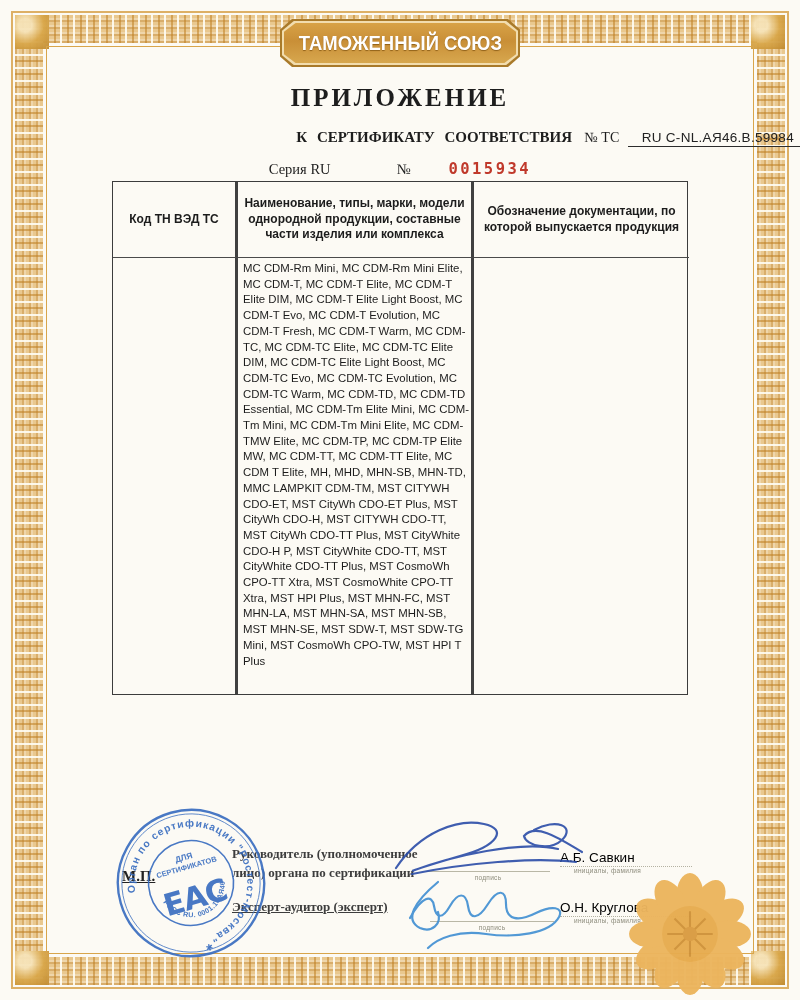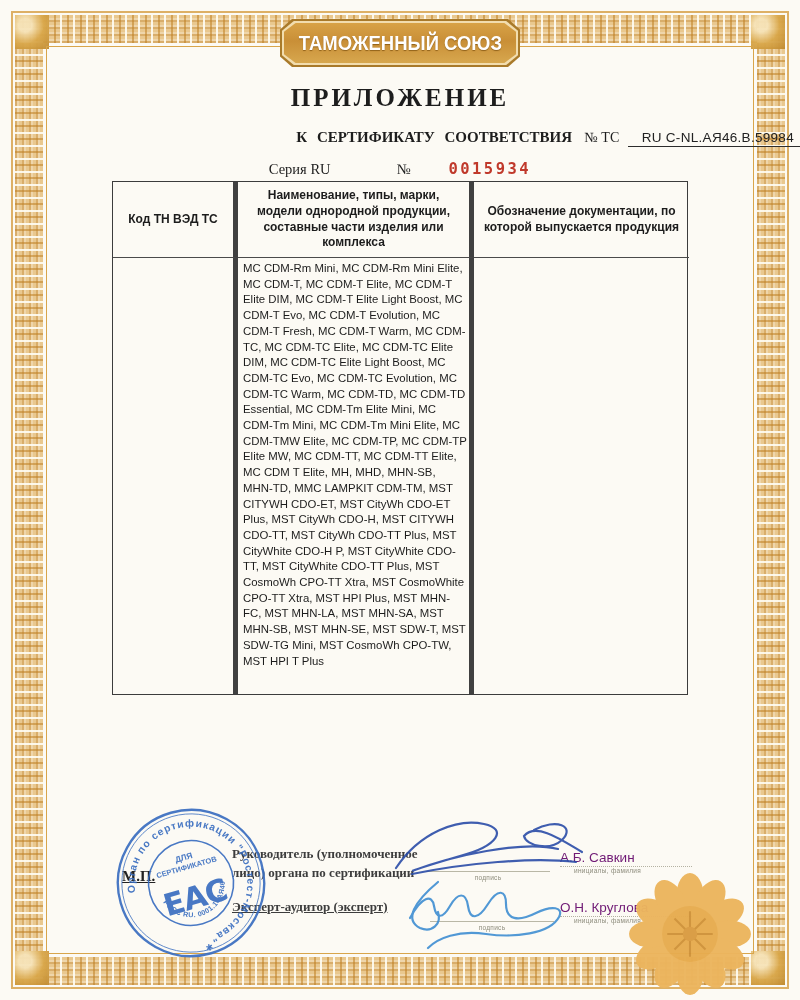--- a/index.html
+++ b/index.html
@@ -41,32 +41,32 @@
   .cert-num{font-size:13.5px;letter-spacing:.3px;border-bottom:1.3px solid #2c2c2c;padding:0 6px 1px 14px;margin-left:4px;color:#222;}
   .series-line{position:absolute;left:0;right:0;top:160px;display:flex;justify-content:center;align-items:baseline;gap:4px;}
   .series-label{font-family:"Liberation Serif",serif;font-size:14.5px;color:#1d1d1d;}
   .series-no{font-family:"Liberation Serif",serif;font-size:14.5px;color:#1d1d1d;margin-left:62px;}
   .serial{font-family:"DejaVu Sans Mono",monospace;font-size:15.5px;font-weight:bold;letter-spacing:2.5px;margin-left:34px;}
 
   
   .tbl{position:absolute;left:112px;top:181px;width:576px;height:514px;display:grid;
     grid-template-columns:125px 236px 215px;grid-template-rows:76px 1fr;
     border:1px solid #3c3c3c;box-sizing:border-box;background:transparent;}
-  .cell{border-right:5px solid #404040;box-sizing:border-box;}
+  .cell{border-right:3px solid #404040;box-sizing:border-box;}
   .cell:nth-child(3n){border-right:none;}
   .hcell{border-bottom:1px solid #4a4a4a;display:flex;align-items:center;justify-content:center;text-align:center;
     font-weight:bold;font-size:12px;line-height:1.3;color:#1c1c1c;padding:2px 6px;}
   .bcell{font-size:11.4px;line-height:15.7px;color:#1c1c1c;padding:3px 2px 0 5px;text-align:left;}
 
   
   .role{position:absolute;left:232px;width:218px;font-family:"Liberation Serif",serif;font-weight:bold;
     font-size:13px;line-height:1.45;color:#3d3d3d;}
   .sig-line{position:absolute;border-bottom:1px solid #b9b7a6;}
   .tiny{position:absolute;font-size:6.5px;color:#8d8c7c;letter-spacing:.3px;}
-  .name{position:absolute;font-size:13.5px;color:#701a75;width:132px;border-bottom:1px dotted #b4b2a2;padding-bottom:1px;}
+  .name{position:absolute;font-size:13.5px;color:#000000;width:132px;border-bottom:1px dotted #b4b2a2;padding-bottom:1px;}
   .sig-svg{position:absolute;pointer-events:none;}
   .mp{position:absolute;left:122px;top:868px;font-family:"Liberation Serif",serif;font-weight:bold;font-size:15px;color:#222;z-index:1;text-decoration:underline;}
 
   .stamp{position:absolute;left:112px;top:804px;width:158px;height:158px;transform:rotate(-16deg);opacity:.92;z-index:2;}
   .rosette{position:absolute;left:628px;top:872px;width:124px;height:124px;z-index:5;opacity:.97;}
 </style>
 </head>
 <body>
 
 <div class="page">

